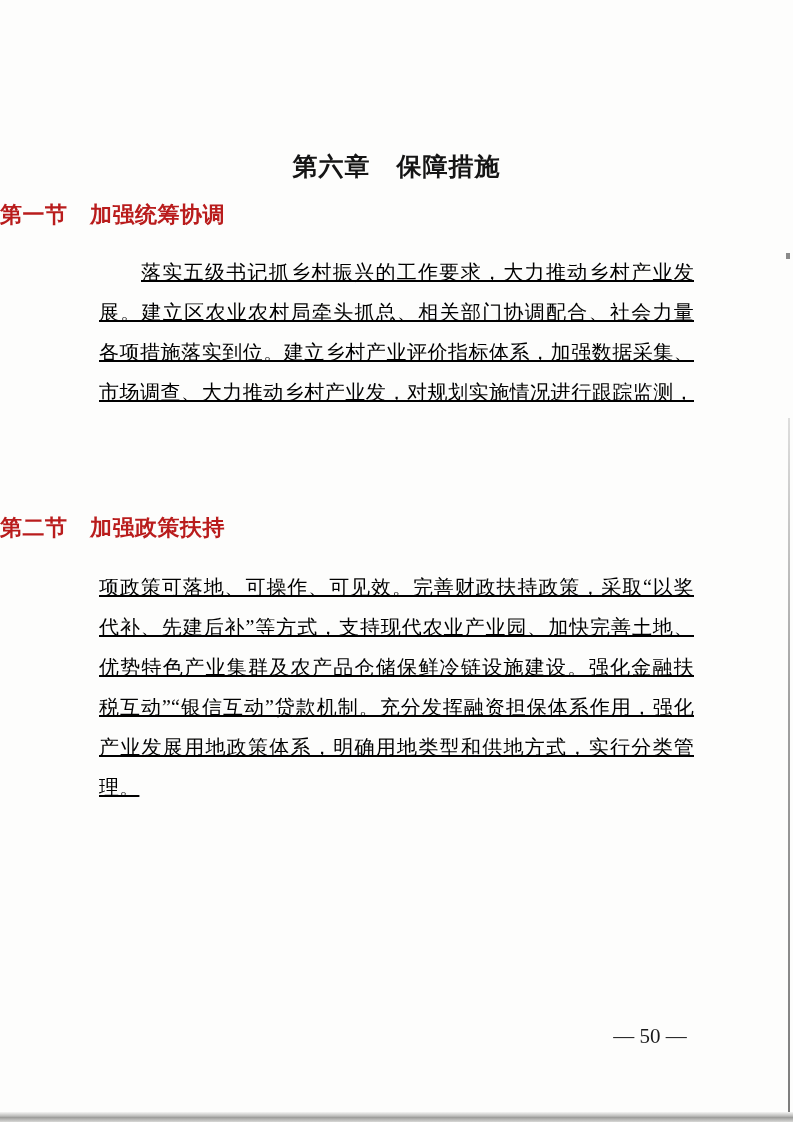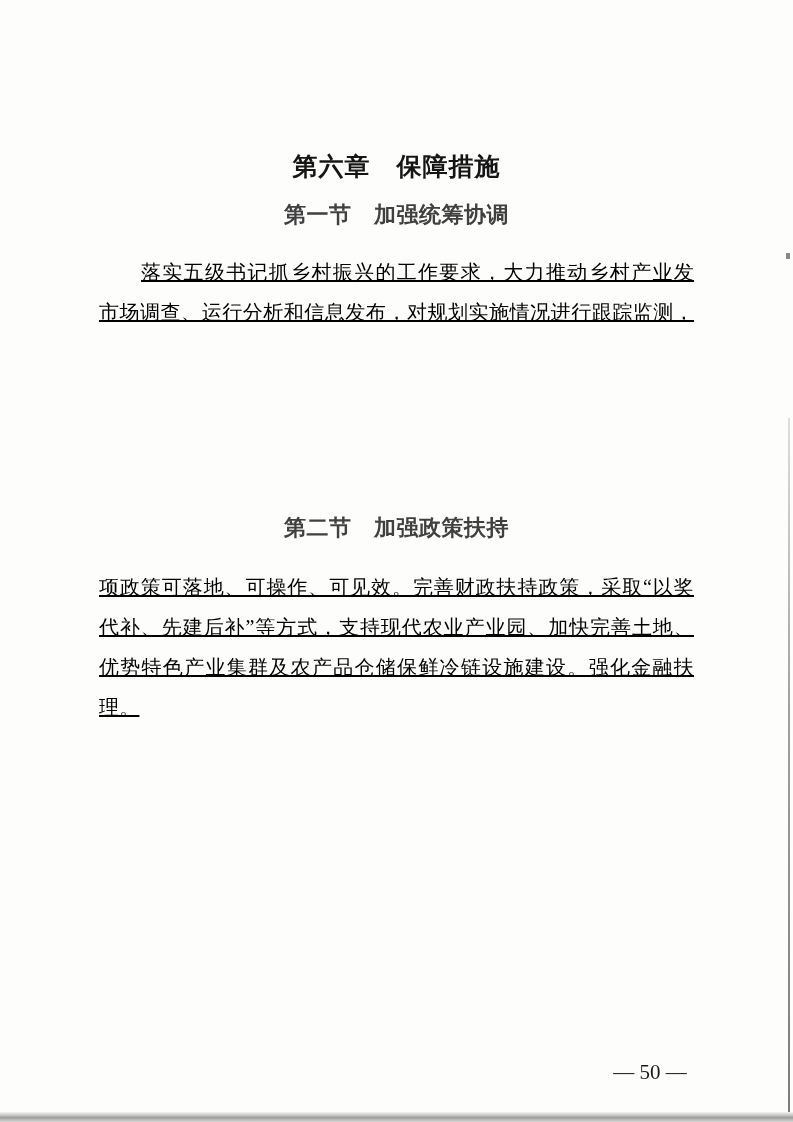--- a/index.html
+++ b/index.html
@@ -25,27 +25,27 @@
     line-height: 34px;
     letter-spacing: 1px;
     color: #151515;
     margin-top: 6px;
   }
 
   .section-heading {
     position: absolute;
     left: 0;
     width: 100%;
-    text-align: center;
+    text-align: left;
     font-family: Liberation Serif, serif;
     font-weight: bold;
     font-size: 22px;
     line-height: 30px;
     letter-spacing: 0.5px;
-    color: #404040;
+    color: #b91c1c;
   }
   #sec1-heading { top: 200px; }
   #sec2-heading { top: 513px; }
 
   .para {
     position: absolute;
     left: 99px;
     width: 595px;
   }
   #para1 { top: 252px; }
@@ -68,21 +68,20 @@
   .page-number {
     position: absolute;
     top: 1022px;
     left: 580px;
     width: 140px;
     text-align: center;
     font-size: 21px;
     line-height: 28px;
     color: #1a1a1a;
     font-family: "Liberation Serif", serif;
-    margin-top: 36px;
   }
 
   
   .right-edge-scan-line {
     position: absolute;
     top: 418px;
     left: 788px;
     width: 2px;
     height: 704px;
     background: linear-gradient(to bottom, rgba(130,130,130,0.25) 0%, rgba(100,100,100,0.6) 40%, rgba(80,80,80,0.75) 100%);
@@ -106,29 +105,33 @@
 </style>
 </head>
 <body>
 
 <div class="chapter-heading">第六章　保障措施</div>
 
 <div id="sec1-heading" class="section-heading">第一节　加强统筹协调</div>
 
 <div id="para1" class="para">
   <div class="line indent">落实五级书记抓乡村振兴的工作要求，大力推动乡村产业发</div>
-  <div class="line">市场调查、运行分析和信息发布，对规划实施情况进行跟踪监测，</div>
+  <div class="line">展。建立区农业农村局牵头抓总、相关部门协调配合、社会力量</div>
+  <div class="line">各项措施落实到位。建立乡村产业评价指标体系，加强数据采集、</div>
+  <div class="line">市场调查、大力推动乡村产业发，对规划实施情况进行跟踪监测，</div>
 </div>
 
 <div id="sec2-heading" class="section-heading">第二节　加强政策扶持</div>
 
 <div id="para2" class="para">
   <div class="line">项政策可落地、可操作、可见效。完善财政扶持政策，采取“以奖</div>
   <div class="line">代补、先建后补”等方式，支持现代农业产业园、加快完善土地、</div>
   <div class="line">优势特色产业集群及农产品仓储保鲜冷链设施建设。强化金融扶</div>
+  <div class="line">税互动”“银信互动”贷款机制。充分发挥融资担保体系作用，强化</div>
+  <div class="line">产业发展用地政策体系，明确用地类型和供地方式，实行分类管</div>
   <div class="line final">理。</div>
 </div>
 
 <div class="page-number">— 50 —</div>
 
 <div class="scan-speck"></div>
 <div class="right-edge-scan-line"></div>
 <div class="bottom-edge-scan-shadow"></div>
 
 </body></html>

